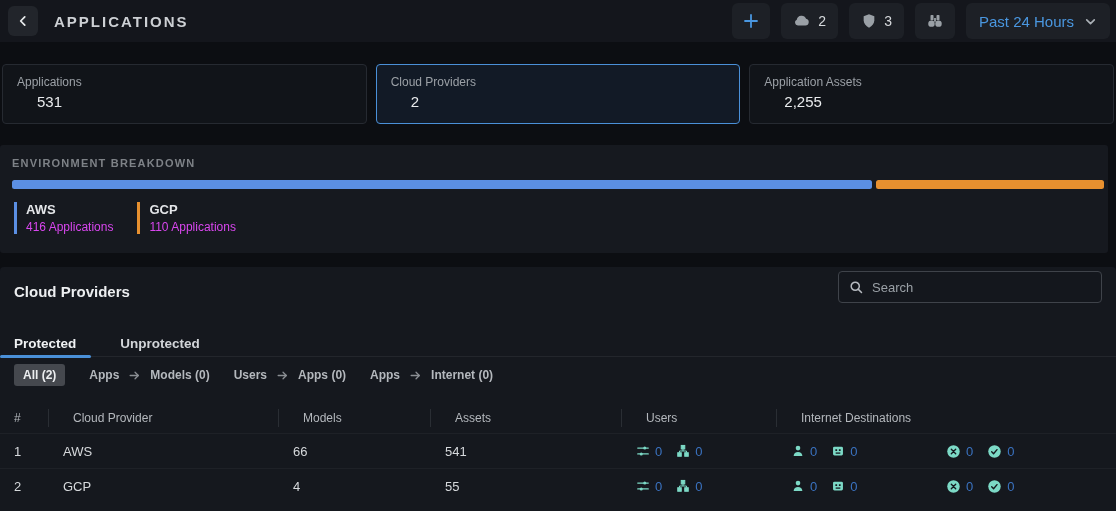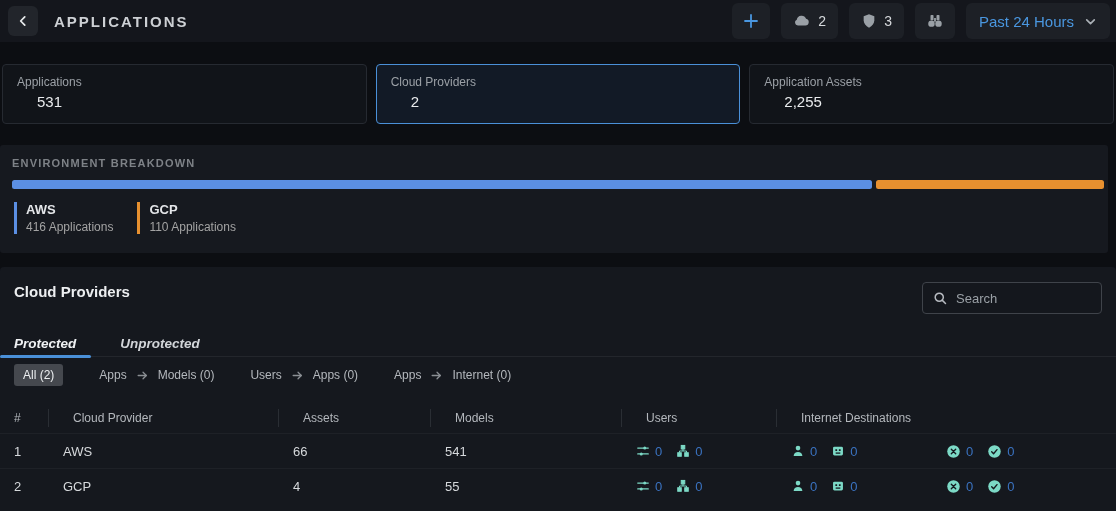--- a/index.html
+++ b/index.html
@@ -56,52 +56,52 @@
     font-size:11px; font-weight:bold; letter-spacing:1.2px; color:#7e8287;
   }
   .env-bar {
     position:absolute; top:35px; left:12px; width:1092px; height:9px;
     display:flex; gap:4px;
   }
   .env-seg { height:9px; border-radius:2.5px; }
   .env-legend { position:absolute; top:57px; left:14px; display:flex; gap:24px; }
   .legend-item { border-left:3px solid; padding-left:9px; }
   .legend-name { font-size:13px; font-weight:bold; color:#e4e6e9; line-height:15px; }
-  .legend-link { font-size:12px; color:#a3a3a3; margin-top:3px; cursor:pointer; }
+  .legend-link { font-size:12px; color:#d946ef; margin-top:3px; cursor:pointer; }
 
   
   .cp-panel {
     position:absolute; top:267px; left:0; width:1116px; height:244px;
     background:#15181e; border-radius:4px 4px 0 0;
   }
   .cp-title { position:absolute; top:16px; left:14px; font-size:15px; font-weight:bold; color:#eceef0; }
   .search-box {
-    position:absolute; top:15px; right:14px; width:180px; height:32px;
+    position:absolute; top:4px; right:14px; width:264px; height:32px;
     border:1px solid #3f434a; border-radius:4px; background:#14171d;
     display:flex; align-items:center; padding:8px 10px; gap:8px;
   }
   .search-box input {
     background:transparent; border:none; outline:none; width:160px;
     font-family:"Liberation Sans", sans-serif; font-size:13px; color:#d6d9dc;
   }
   .search-box input::placeholder { color:#9aa0a6; }
 
   .tabs {
     position:absolute; top:63px; left:0; width:1116px; height:27px;
-    display:flex; border-bottom:1px solid #23262c;font-style:italic;
+    display:flex; border-bottom:1px solid #23262c;
   }
   .tab { position:relative; padding:0 15px; font-size:13.5px; font-weight:bold;
          color:#d2d5d9; display:flex; align-items:center; cursor:pointer; }
   .tab.active { color:#f0f2f4; padding-left:14px; }
   .tab.active::after {
     content:""; position:absolute; left:0; right:0; bottom:-2px; height:3px;
     background:#4a90d8; border-radius:2px;
   }
 
-  .chips { position:absolute; top:97px; left:14px; display:flex; align-items:center; gap:36px; }
+  .chips { position:absolute; top:97px; left:14px; display:flex; align-items:center; gap:24px;font-weight:bold; }
   .chip-all {
     background:#45484e; border-radius:3px; padding:4px 9px;
     font-size:12px; color:#eceef0; cursor:pointer;
   }
   .chip-flow { display:flex; align-items:center; gap:9px; font-size:12px; color:#b4b8bd; cursor:pointer; }
 
   
   .tbl { position:absolute; top:136px; left:0; width:1116px; }
   .trow, .thead {
     display:grid;
@@ -265,22 +265,22 @@
           </svg>
       </span>
       <span>Internet (0)</span>
     </div>
   </div>
 
   <div class="tbl">
     <div class="thead">
       <div class="th">#</div>
       <div class="th">Cloud Provider</div>
+      <div class="th">Models</div>
       <div class="th">Assets</div>
-      <div class="th">Models</div>
       <div class="th">Users</div>
       <div class="th">Internet Destinations</div>
     </div>
 
     <div class="trow">
       <div class="td">1</div>
       <div class="td">AWS</div>
       <div class="td">66</div>
       <div class="td">541</div>
       <div class="td icon-cell">

